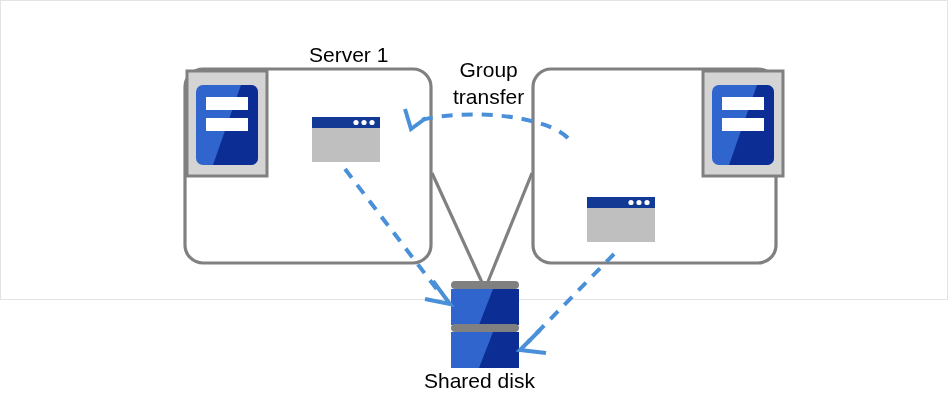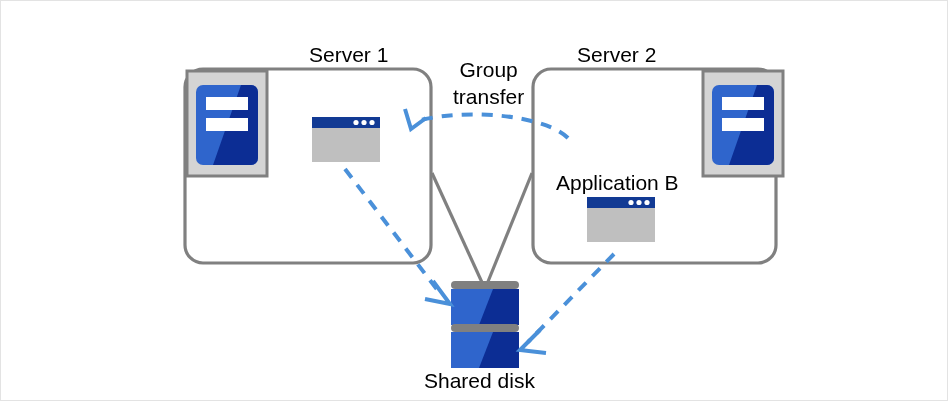--- a/index.html
+++ b/index.html
@@ -4,21 +4,21 @@
 <style>
   html,body{margin:0;padding:0;}
   body{
     width:948px;height:401px;
     background:#ffffff;
     font-family:"Liberation Sans", sans-serif;
     overflow:hidden;
   }
   #frame{
     position:relative;
-    width:948px;height:401px;
+    width:948px;height:300px;
     box-sizing:border-box;
     border:1px solid #e3e3e3;
     background:#ffffff;
   }
   #svg-root{position:absolute;left:0;top:0;}
   .lbl{
     position:absolute;
     color:#000000;
     white-space:nowrap;
     line-height:1;
@@ -138,24 +138,22 @@
 
     <g>
       <line x1="613" y1="253" x2="527" y2="341" stroke="#4a90d9" stroke-width="4" stroke-dasharray="11 9"></line>
       <path d="M 539 329 L 519 349 L 545 352" fill="none" stroke="#4a90d9" stroke-width="4" stroke-linecap="butt" stroke-linejoin="miter"></path>
     </g>
 
   </svg>
 
   <div class="lbl" id="label-server1">Server 1</div>
 
-  <div class="lbl" id="label-server2">Server 2</div>
 
 
-  <div class="lbl" id="label-appb">Application B</div>
 
   <div class="lbl" id="label-group">
     <span class="l1">Group</span>
     <span class="l2">transfer</span>
   </div>
 
   <div class="lbl" id="label-shareddisk">Shared disk</div>
 
 </div>
 

